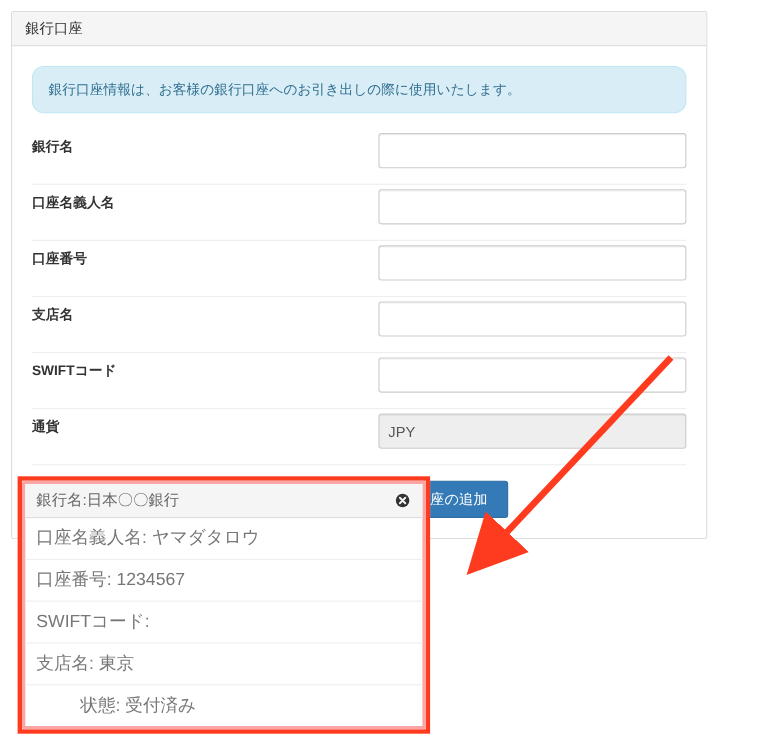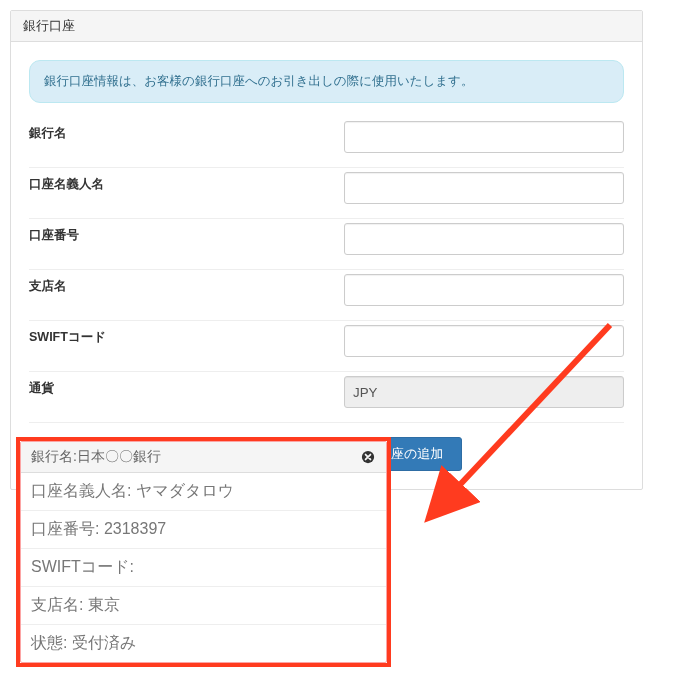--- a/index.html
+++ b/index.html
@@ -11,26 +11,26 @@
   .alert-info { background:#d9edf7; border:1px solid #bce8f1; color:#31708f; padding:12px 14px; border-radius:11px; margin-bottom:14px; font-size:12.5px; }
   .form-row { display:flex; align-items:stretch; }
   .form-row + .form-row { margin-top:0; }
   .form-label { width:315px; padding:8px 4px 20px 0; font-weight:bold; font-size:12.5px; border-bottom:1px solid #eee; }
   .form-field { flex:1; padding:4px 0 14px 0; border-bottom:1px solid #eee; }
   .form-input { width:100%; height:32px; border:1px solid #ccc; border-radius:3px; padding:4px 8px; background:#fff; box-shadow:inset 0 1px 1px rgba(0,0,0,.06); }
   .form-input.disabled { background:#eee; color:#555; }
   .btn-row { margin-top:14px; padding-left:330px; }
   .btn-primary { background:#337ab7; color:#fff; border:1px solid #2e6da4; padding:7px 18px; border-radius:3px; font-size:13px; cursor:pointer; }
   .card-box { position:absolute; left:16px; bottom:13px; width:375px; border:4px solid #ff3b1f; background:#fff; }
-  .card-inner { border:1px solid #fca5a5; border-radius:2px; }
+  .card-inner { border:3px solid #fca5a5; border-radius:2px; }
   .card-head { background:#f5f5f5; border-bottom:1px solid #ddd; padding:6px 10px; font-size:14px; display:flex; justify-content:space-between; align-items:center; color:#666; }
   .card-head .close-icon { width:16px; height:16px; color:#333; display:flex; align-items:center; justify-content:center; cursor:pointer; }
   .card-list { }
   .card-list .row { padding:8px 10px; border-bottom:1px solid #eee; font-size:16px; color:#777; }
-  .card-list .row:last-child { border-bottom:none; }
+  .card-list .row:last-child { border-bottom:none;margin-left:40px; }
   .arrow { position:absolute; pointer-events:none; }
 </style>
 </head>
 <body>
 
 <div class="wrap">
   <div class="panel">
     <div class="panel-heading">銀行口座</div>
     <div class="panel-body">
       <div class="alert-info">銀行口座情報は、お客様の銀行口座へのお引き出しの際に使用いたします。</div>
@@ -74,21 +74,21 @@
         </span>
         <span class="close-icon">
           <svg viewBox="0 0 16 16" width="14" height="14" fill="#333">
               <circle cx="8" cy="8" r="7"></circle>
               <path d="M5.2 5.2 L10.8 10.8 M10.8 5.2 L5.2 10.8" stroke="#f5f5f5" stroke-width="2" stroke-linecap="round"></path>
             </svg>
         </span>
       </div>
       <div class="card-list">
         <div class="row"><span>口座名義人名</span>: <span>ヤマダタロウ</span></div>
-        <div class="row"><span>口座番号</span>: <span>2318397</span></div>
+        <div class="row"><span>口座番号</span>: <span>1234567</span></div>
         <div class="row"><span>SWIFTコード</span>: <span></span></div>
         <div class="row"><span>支店名</span>: <span>東京</span></div>
         <div class="row"><span>状態</span>: <span>受付済み</span></div>
       </div>
     </div>
   </div>
 
   <svg class="arrow" width="700" height="680" style="left:0;top:0;">
     <defs>
       <marker id="ah" viewBox="0 0 12 12" refX="2" refY="6" markerWidth="9" markerHeight="9" orient="auto">

